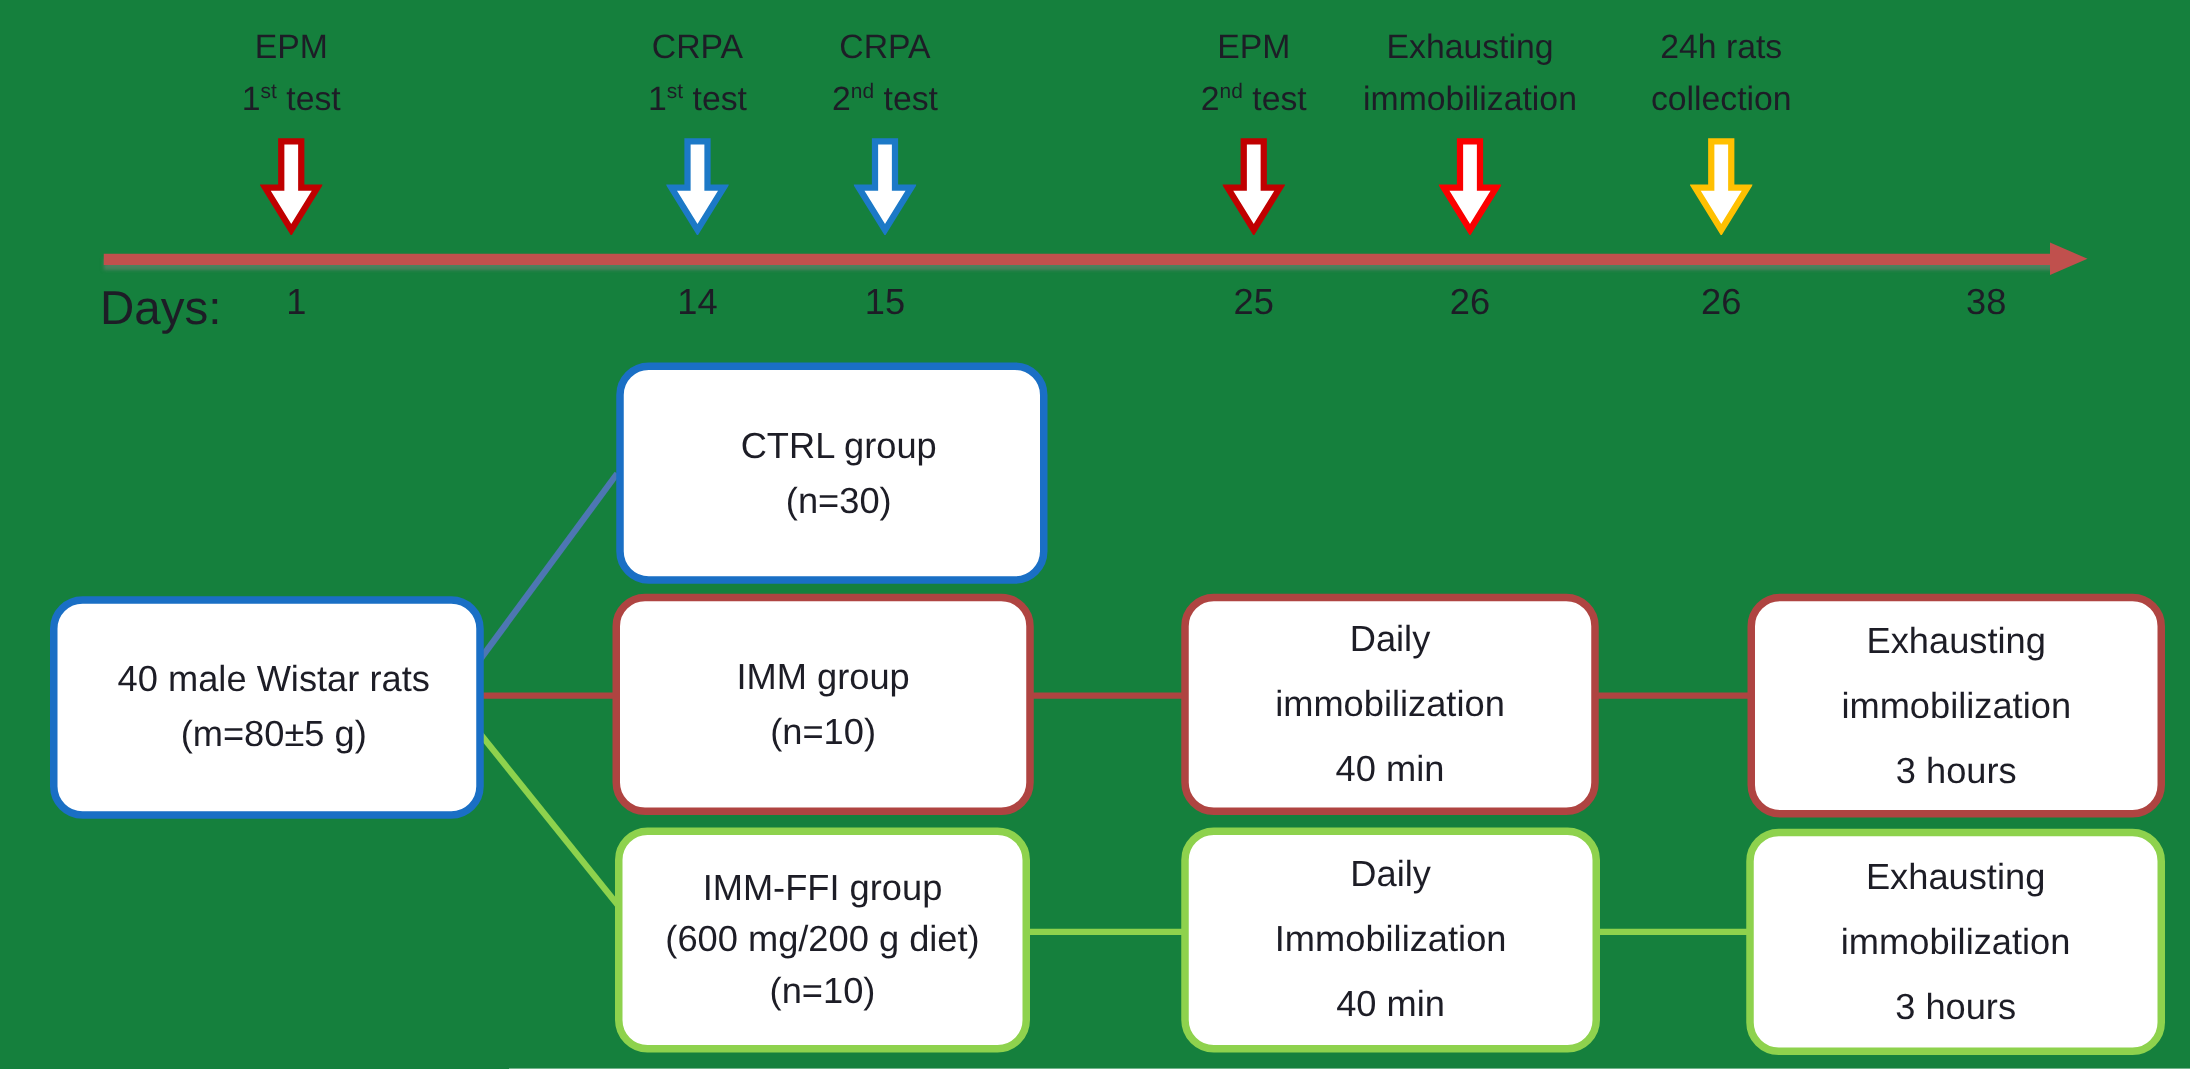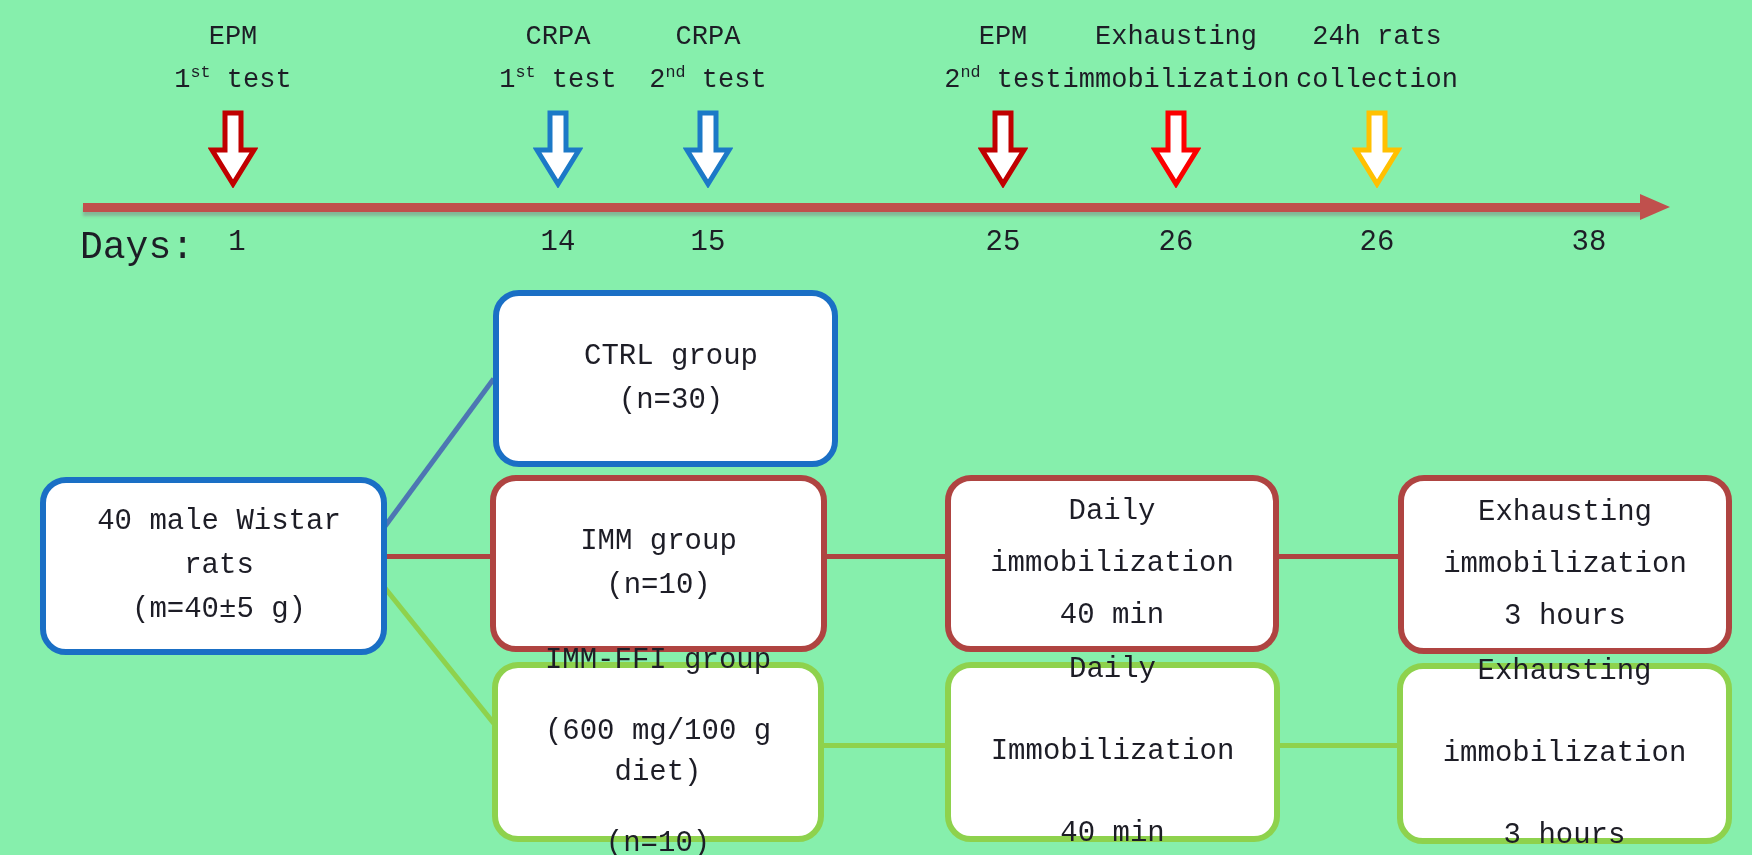--- a/index.html
+++ b/index.html
@@ -1,20 +1,20 @@
 <!DOCTYPE html>
 <html><head>
 <meta charset="utf-8">
 <style>
   html,body { margin:0; padding:0; background:#ffffff; }
   .figure {
     position:relative;
     width:1752px; height:855px;
-    background:#86efac;
-    font-family:Liberation Mono, monospace;
+    background:#15803d;
+    font-family:Liberation Sans, sans-serif;
     color:#1d1d26;
     overflow:hidden;
   }
 
   
   .tl-event { position:absolute; top:16px; width:260px; margin-left:-130px; text-align:center; }
   .tl-label { height:84px; display:flex; flex-direction:column; justify-content:center; }
   .tl-line1, .tl-line2 { font-size:27px; line-height:36px; white-space:nowrap; }
   .tl-line2 sup { font-size:0.62em; }
   .tl-arrow { display:block; margin:10px auto 0 auto; }
@@ -42,21 +42,21 @@
     display:flex; flex-direction:column; justify-content:center;
     text-align:center;
     font-size:29px;
     z-index:2;
   }
   .fc-box .ln { line-height:44px; }
   .fc-box.wide-lines .ln { line-height:52px; }
   .fc-box.tight-lines .ln { line-height:41px; }
   .border-blue  { border:6px solid #1a6fc5;padding-left:11px; }
   .border-red   { border:6px solid #af4441; }
-  .border-green { border:6px solid #8ed24d;gap:30px; }
+  .border-green { border:6px solid #8ed24d; }
 
   .fc-line { position:absolute; height:5px; z-index:1; }
   .fc-line.blue  { background:#4d76b3; }
   .fc-line.red   { background:#af4441; }
   .fc-line.green { background:#8ed24d; }
   .fc-line.diag  { transform-origin:0 50%; }
 </style>
 </head>
 <body>
 
@@ -138,21 +138,21 @@
   <div class="fc-line blue diag" style="left:362px; top:555px; width:222px; transform:rotate(-53.6deg);"></div>
   <div class="fc-line red" style="left:362px; top:554px; width:130px;"></div>
   <div class="fc-line green diag" style="left:362px; top:557px; width:211px; transform:rotate(51.2deg);"></div>
   <div class="fc-line red" style="left:813px;  top:554px; width:134px;"></div>
   <div class="fc-line red" style="left:1265px; top:554px; width:135px;"></div>
   <div class="fc-line green" style="left:810px;  top:743px; width:137px;"></div>
   <div class="fc-line green" style="left:1266px; top:743px; width:133px;"></div>
 
   <div class="fc-box border-blue" style="left:40px; top:477px; width:324px; height:166px;">
     <div class="ln">40 male Wistar rats</div>
-    <div class="ln">(m=40±5 g)</div>
+    <div class="ln">(m=80±5 g)</div>
   </div>
 
   <div class="fc-box border-blue" style="left:493px; top:290px; width:322px; height:165px;">
     <div class="ln">CTRL group</div>
     <div class="ln">(n=30)</div>
   </div>
 
   <div class="fc-box border-red" style="left:490px; top:475px; width:325px; height:165px;">
     <div class="ln">IMM group</div>
     <div class="ln">(n=10)</div>
@@ -165,21 +165,21 @@
   </div>
 
   <div class="fc-box wide-lines border-red" style="left:1398px; top:475px; width:322px; height:167px;">
     <div class="ln">Exhausting</div>
     <div class="ln">immobilization</div>
     <div class="ln">3 hours</div>
   </div>
 
   <div class="fc-box tight-lines border-green" style="left:492px; top:662px; width:320px; height:168px;">
     <div class="ln">IMM-FFI group</div>
-    <div class="ln">(600 mg/100 g diet)</div>
+    <div class="ln">(600 mg/200 g diet)</div>
     <div class="ln">(n=10)</div>
   </div>
 
   <div class="fc-box wide-lines border-green" style="left:945px; top:662px; width:323px; height:168px;">
     <div class="ln">Daily</div>
     <div class="ln">Immobilization</div>
     <div class="ln">40 min</div>
   </div>
 
   <div class="fc-box wide-lines border-green" style="left:1397px; top:663px; width:323px; height:169px;">

